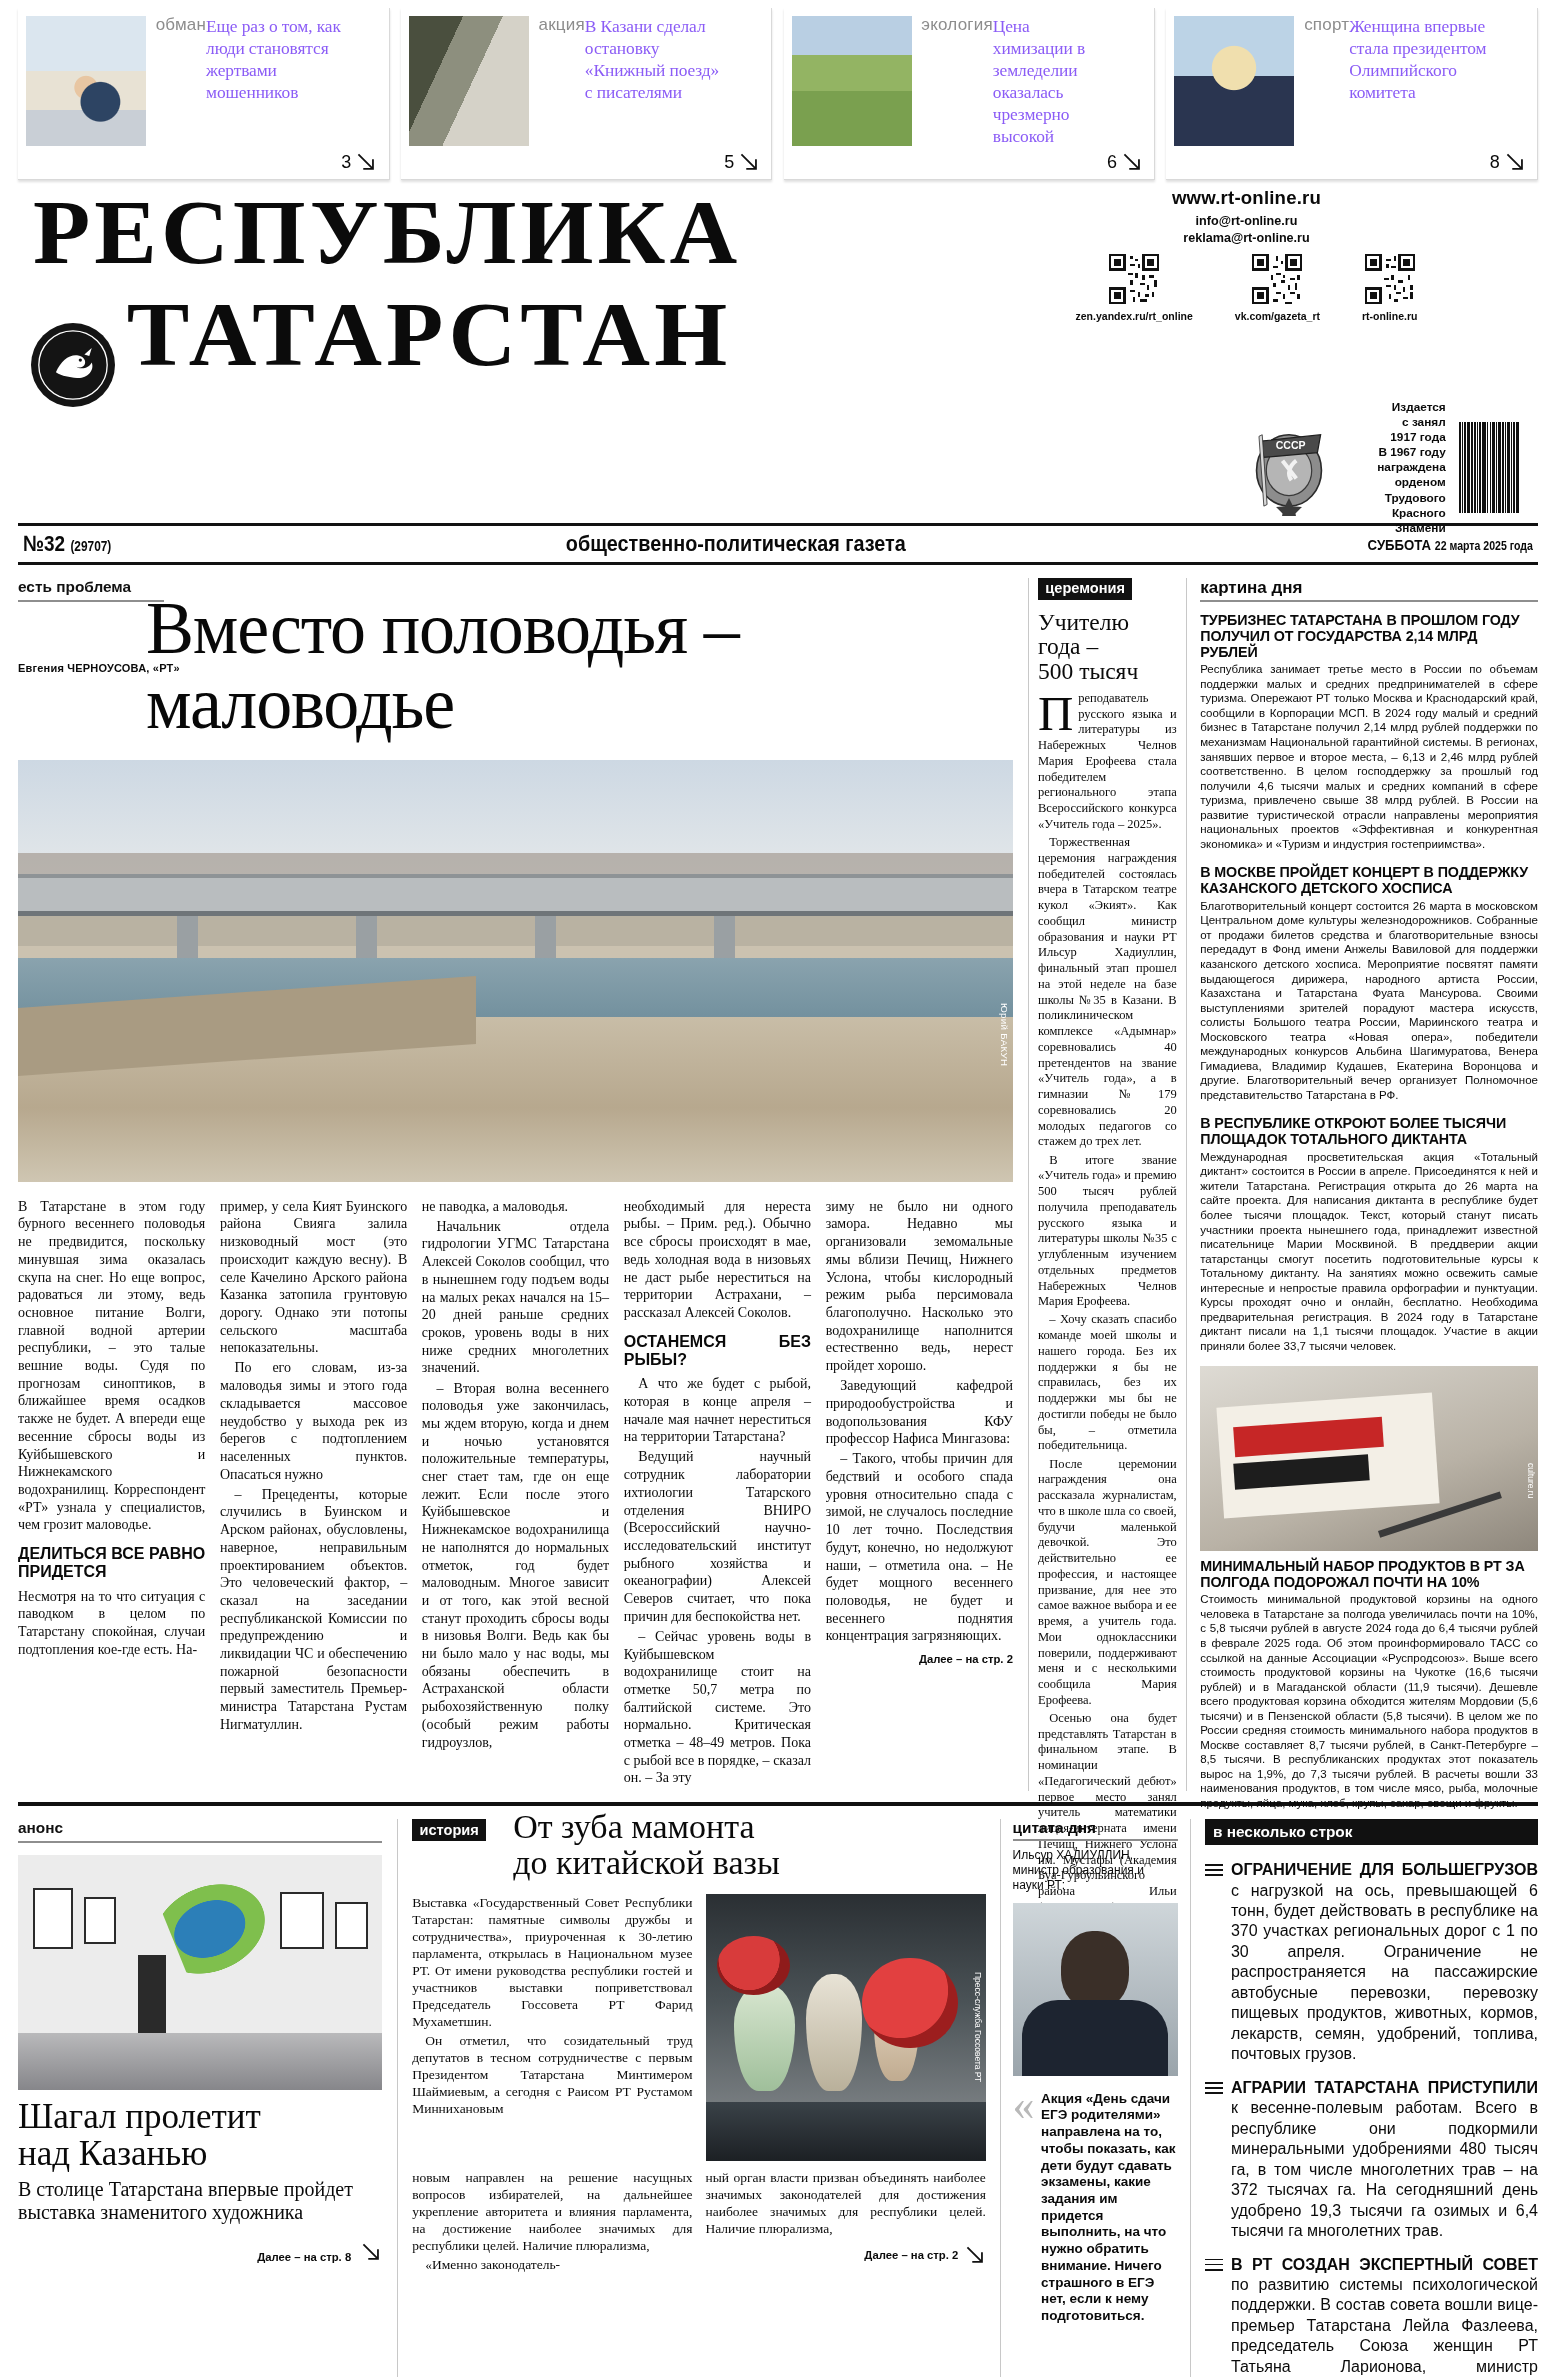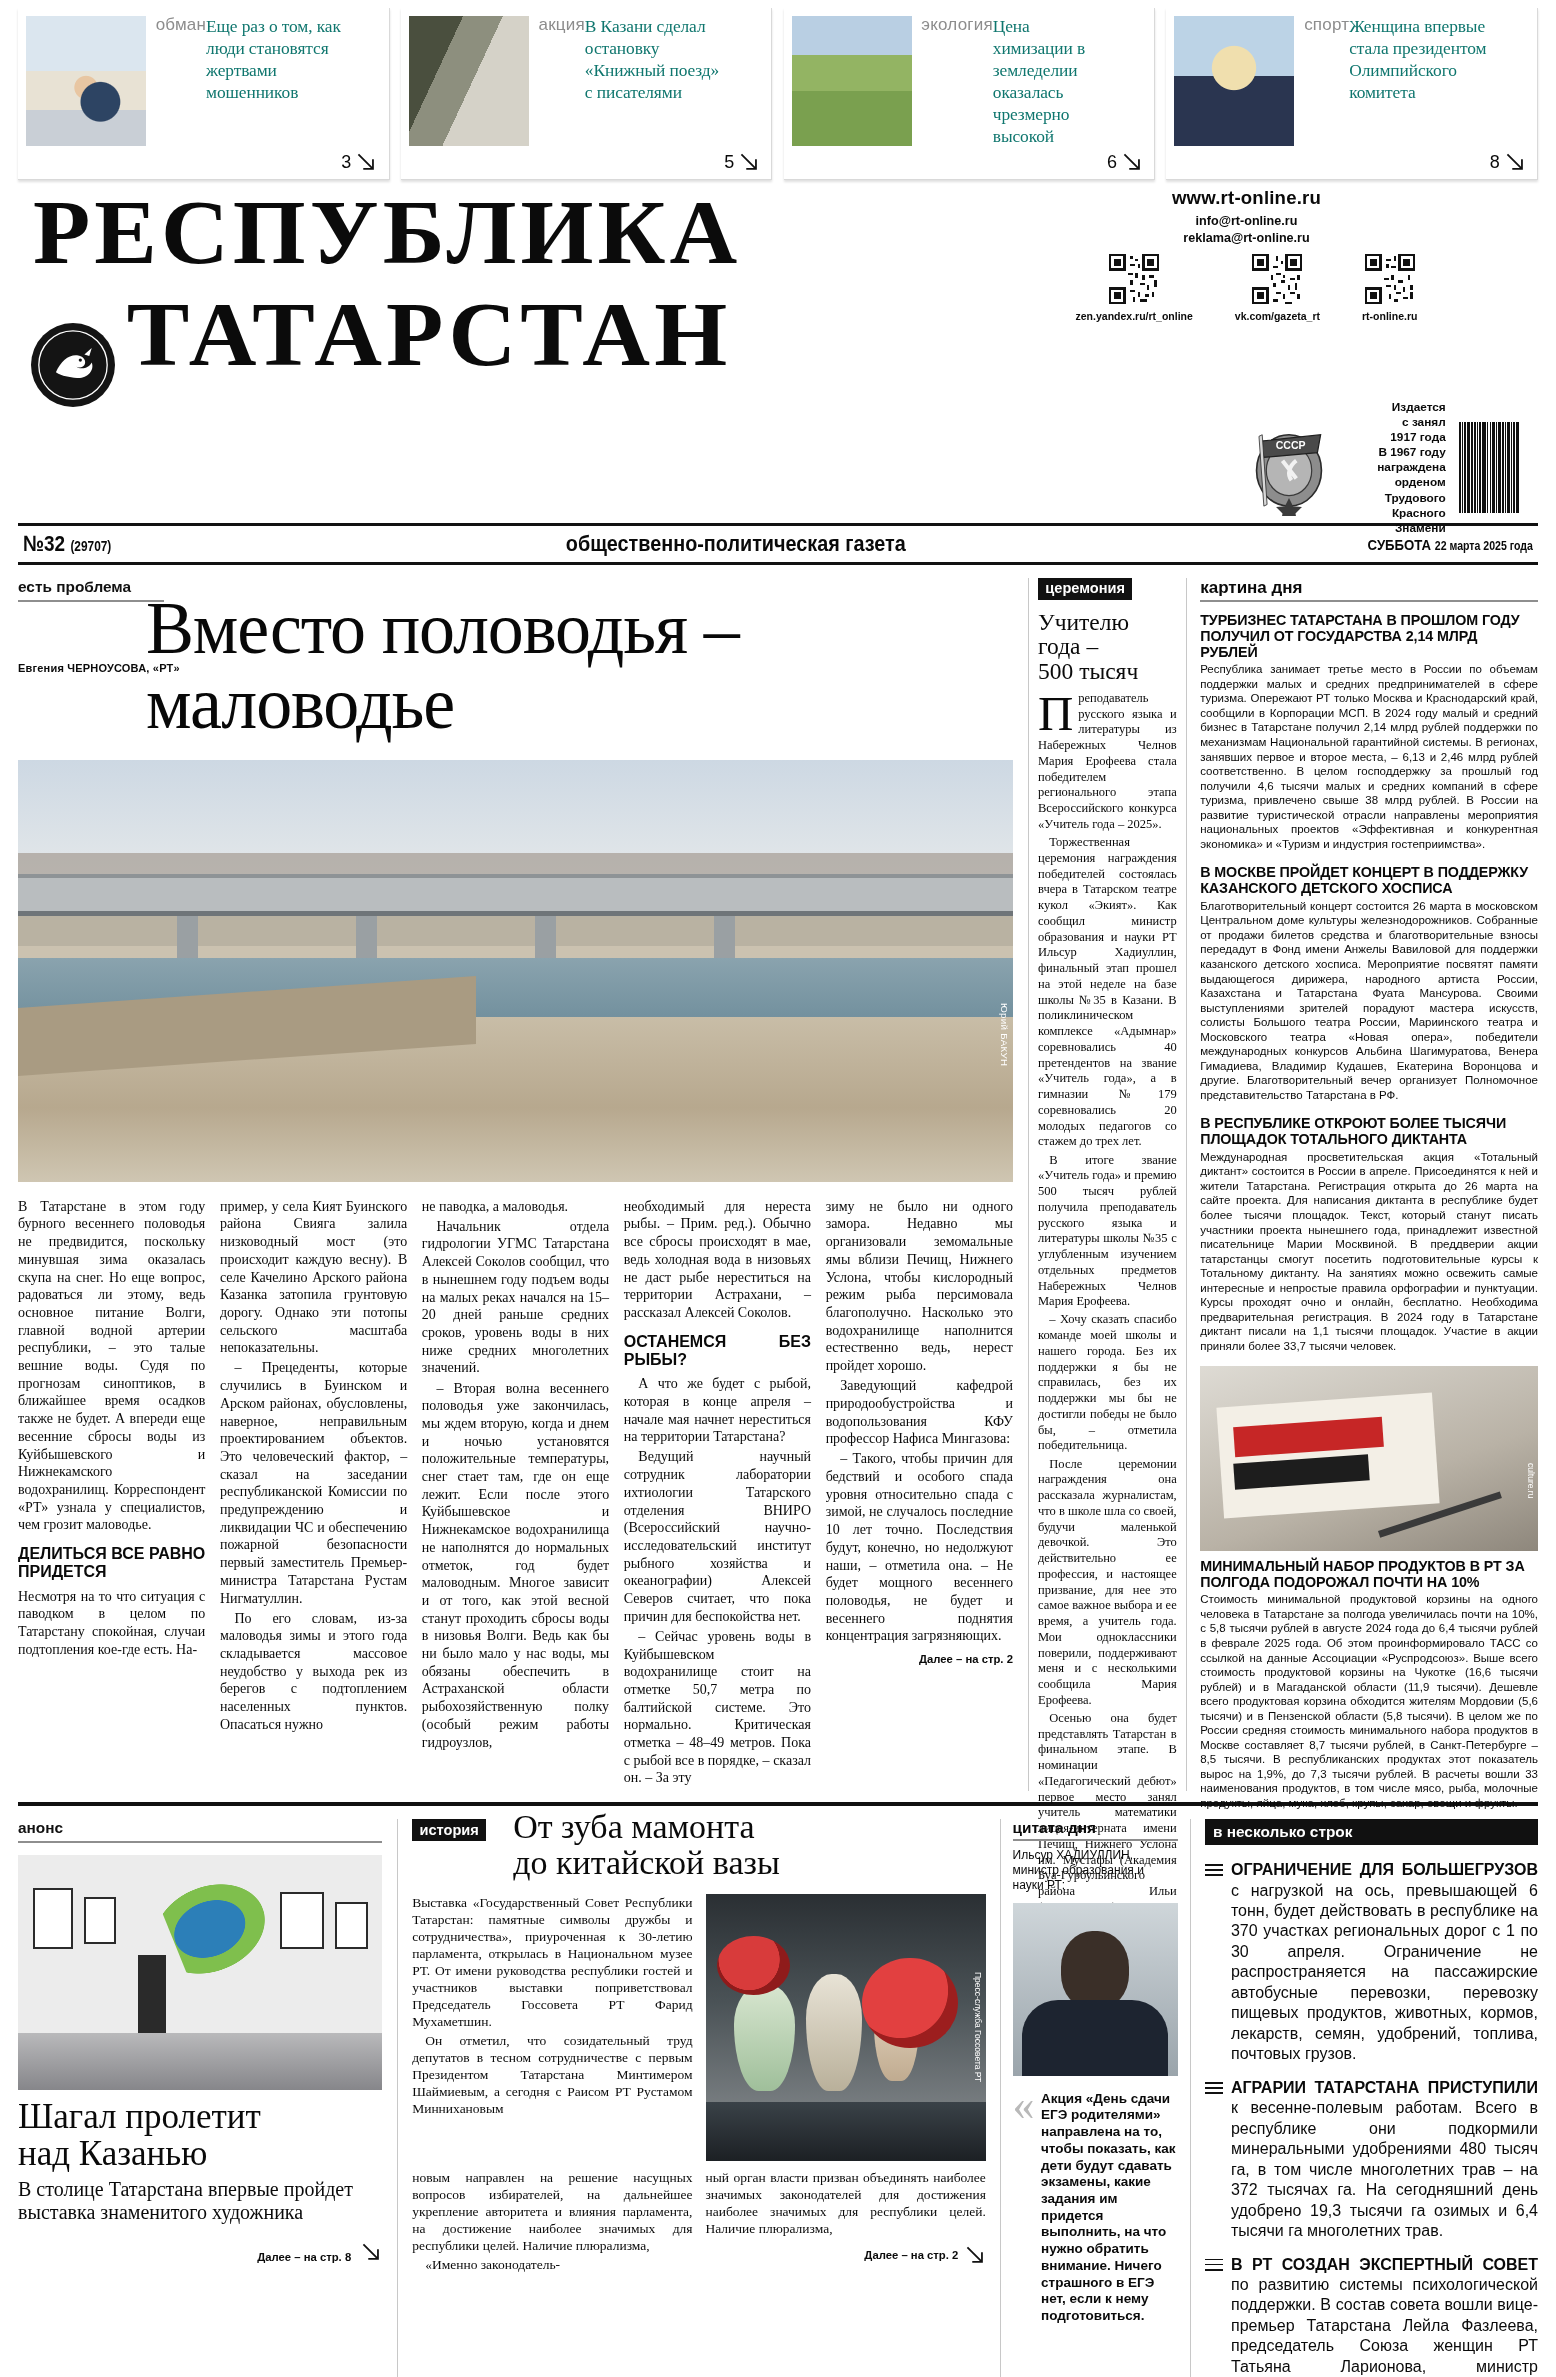--- a/index.html
+++ b/index.html
@@ -28,21 +28,21 @@
     background-size:cover; background-position:center;
     margin-right:9.7px; align-self:flex-start;
   }
   .teaser-body { flex:1; display:flex; flex-direction:row; position:relative; }
   .teaser-kicker {
     text-align:right; font-size:17px; color:#8d8d8d; font-weight:400;
     letter-spacing:0.2px; margin-bottom:4.9px; line-height:1;
   }
   .teaser-title {
     font-family:"Liberation Serif", serif; font-size:17.4px; line-height:1.26;
-    color:#0f766e; letter-spacing:-0.1px;
+    color:#8b5cf6; letter-spacing:-0.1px;
   }
   .teaser-foot { margin-top:auto; display:flex; align-items:flex-end; justify-content:flex-end; gap:4.9px; }
   .teaser-page { font-size:18px; font-weight:400; font-family:"Liberation Sans",sans-serif; }
   .arrow-dl { width:21px; height:21px; display:block; }
 
   
   .thumb-obman{background:
     radial-gradient(circle at 62% 66%, #2d4463 0 17%, transparent 18%),
     radial-gradient(circle at 50% 55%, #e8c6a2 0 12%, transparent 13%),
     linear-gradient(#dbe6ef 0 42%, #e8e2d4 42% 72%, #c9cfd6 72% 100%);}
@@ -496,22 +496,22 @@
       </div>
 
       <div class="lead-cols">
         <div class="lead-col">
           <p class="noind">В Татарстане в этом году бурного весеннего половодья не предвидится, поскольку минувшая зима оказалась скупа на снег. Но еще вопрос, радоваться ли этому, ведь основное питание Волги, главной водной артерии республики, – это талые вешние воды. Судя по прогнозам синоптиков, в ближайшее время осадков также не будет. А впереди еще весенние сбросы воды из Куйбышевского и Нижнекамского водохранилищ. Корреспондент «РТ» узнала у специалистов, чем грозит маловодье.</p>
           <div class="sub-h">ДЕЛИТЬСЯ ВСЕ РАВНО ПРИДЕТСЯ</div>
           <p class="noind">Несмотря на то что ситуация с паводком в целом по Татарстану спокойная, случаи подтопления кое-где есть. На-</p>
         </div>
         <div class="lead-col">
           <p class="noind">пример, у села Кият Буинского района Свияга залила низководный мост (это происходит каждую весну). В селе Качелино Арского района Казанка затопила грунтовую дорогу. Однако эти потопы сельского масштаба непоказательны.</p>
+          <p>По его словам, из-за маловодья зимы и этого года складывается массовое неудобство у выхода рек из берегов с подтоплением населенных пунктов. Опасаться нужно</p>
           <p>– Прецеденты, которые случились в Буинском и Арском районах, обусловлены, наверное, неправильным проектированием объектов. Это человеческий фактор, – сказал на заседании республиканской Комиссии по предупреждению и ликвидации ЧС и обеспечению пожарной безопасности первый заместитель Премьер-министра Татарстана Рустам Нигматуллин.</p>
-          <p>По его словам, из-за маловодья зимы и этого года складывается массовое неудобство у выхода рек из берегов с подтоплением населенных пунктов. Опасаться нужно</p>
         </div>
         <div class="lead-col">
           <p class="noind">не паводка, а маловодья.</p>
           <p>Начальник отдела гидрологии УГМС Татарстана Алексей Соколов сообщил, что в нынешнем году подъем воды на малых реках начался на 15–20 дней раньше средних сроков, уровень воды в них ниже средних многолетних значений.</p>
           <p>– Вторая волна весеннего половодья уже закончилась, мы ждем вторую, когда и днем и ночью установятся положительные температуры, снег стает там, где он еще лежит. Если после этого Куйбышевское и Нижнекамское водохранилища не наполнятся до нормальных отметок, год будет маловодным. Многое зависит и от того, как этой весной станут проходить сбросы воды в низовья Волги. Ведь как бы ни было мало у нас воды, мы обязаны обеспечить в Астраханской области рыбохозяйственную полку (особый режим работы гидроузлов,</p>
         </div>
         <div class="lead-col">
           <p class="noind">необходимый для нереста рыбы. – Прим. ред.). Обычно все сбросы происходят в мае, ведь холодная вода в низовьях не даст рыбе нереститься на территории Астрахани, – рассказал Алексей Соколов.</p>
           <div class="sub-h">ОСТАНЕМСЯ БЕЗ РЫБЫ?</div>
           <p>А что же будет с рыбой, которая в конце апреля – начале мая начнет нереститься на территории Татарстана?</p>

